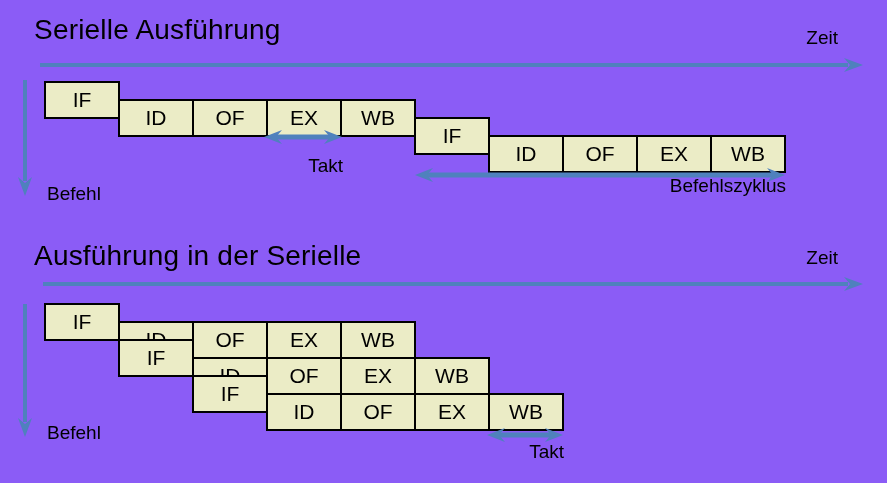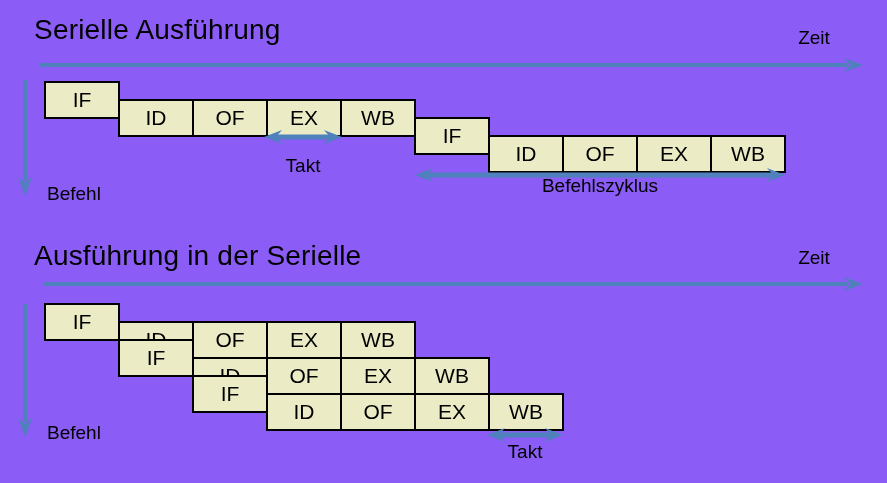--- a/index.html
+++ b/index.html
@@ -19,21 +19,21 @@
   .abs{position:absolute;}
   .title{
     font-size:28px;
     letter-spacing:0.2px;
     white-space:nowrap;
   }
   .label{
     font-size:19px;
     white-space:nowrap;
   }
-  .label.centered{text-align:center;}
+  .label.centered{text-align:right;}
   .stage-row{
     display:flex;
   }
   .stage-cell{
     box-sizing:border-box;
     width:76px;height:38px;
     background:var(--box-fill);
     border:2px solid var(--box-border);
     display:flex;align-items:center;justify-content:center;
     font-size:21px;

